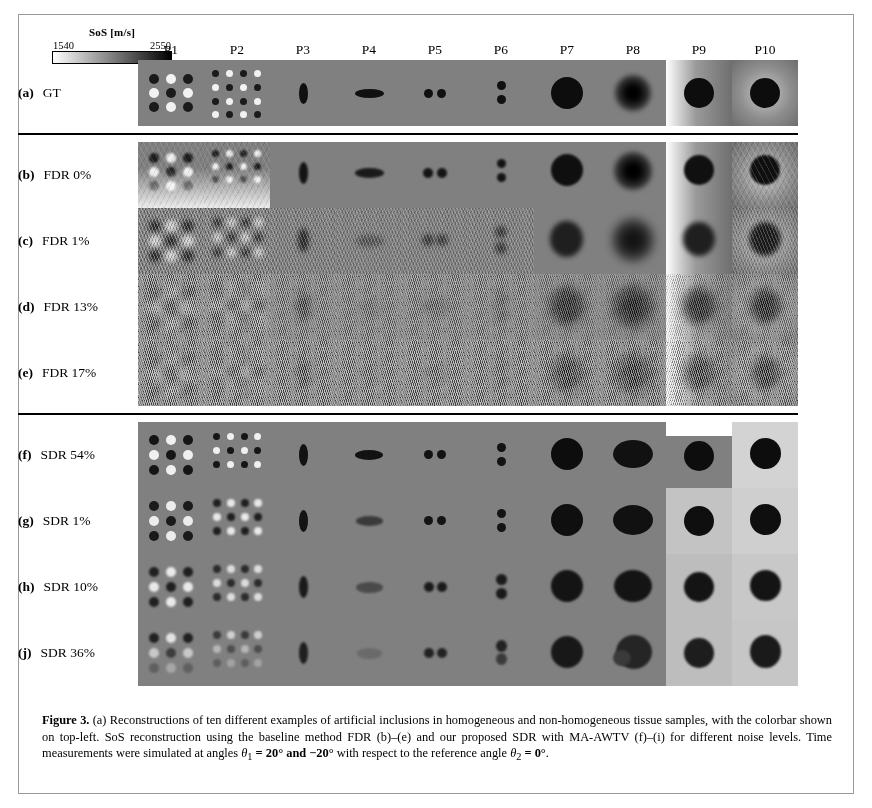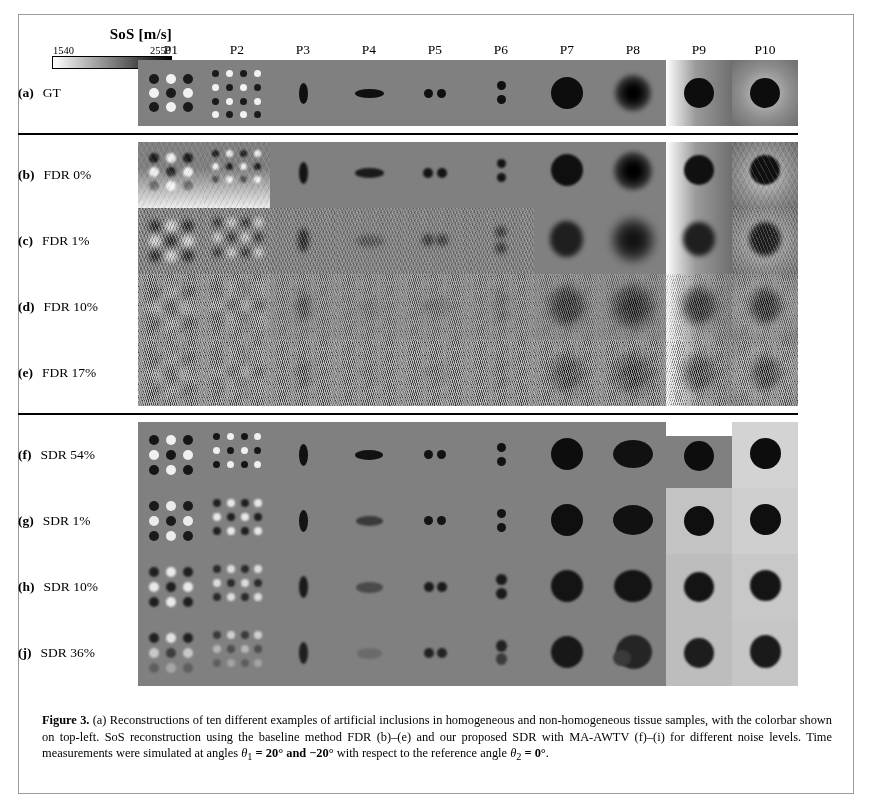--- a/index.html
+++ b/index.html
@@ -21,21 +21,21 @@
     width:836px;height:780px;
     border:1px solid #9a9a9a;
     box-sizing:border-box;
     background:#fff;
   }
   
   #colorbar-block{
     position:absolute;left:52px;top:26px;width:120px;
   }
   #colorbar-title{
-    font-size:15px;font-weight:bold;text-align:right;
+    font-size:11px;font-weight:bold;text-align:center;
     letter-spacing:0.2px;
   }
   #colorbar-ticks{
     display:flex;justify-content:space-between;
     font-size:10.5px;margin-top:2px;padding:0 1px;
   }
   #colorbar-bar{
     height:13px;width:120px;
     border:1px solid #000;
     box-sizing:border-box;
@@ -472,21 +472,21 @@
           <div class="bg-grad-radial"></div>
           <div class="dot softer" style="left:17px;top:14px;width:32px;height:34px;background:#1c1c1c"></div>
           <div class="fan" style="opacity:.8"></div>
           <div class="streak2" style="opacity:.5"></div>
         </div>
             </td>
       </tr>
 
       <tr>
         <td class="rowlabel">
-          <span class="tag">(d)</span><span>FDR 10%</span>
+          <span class="tag">(d)</span><span>FDR 13%</span>
         </td>
         <td class="cell">
               <div class="img">
           <div class="bg-mid"></div>
           <div class="dot vsoft" style="left:11px;top:12px;width:13px;height:13px;background:#3b3b3b"></div>
           <div class="dot vsoft" style="left:27px;top:12px;width:13px;height:13px;background:#c6c6c6"></div>
           <div class="dot vsoft" style="left:43px;top:12px;width:13px;height:13px;background:#3b3b3b"></div>
           <div class="dot vsoft" style="left:11px;top:28px;width:13px;height:13px;background:#c6c6c6"></div>
           <div class="dot vsoft" style="left:27px;top:28px;width:13px;height:13px;background:#3b3b3b"></div>
           <div class="dot vsoft" style="left:43px;top:28px;width:13px;height:13px;background:#c6c6c6"></div>

